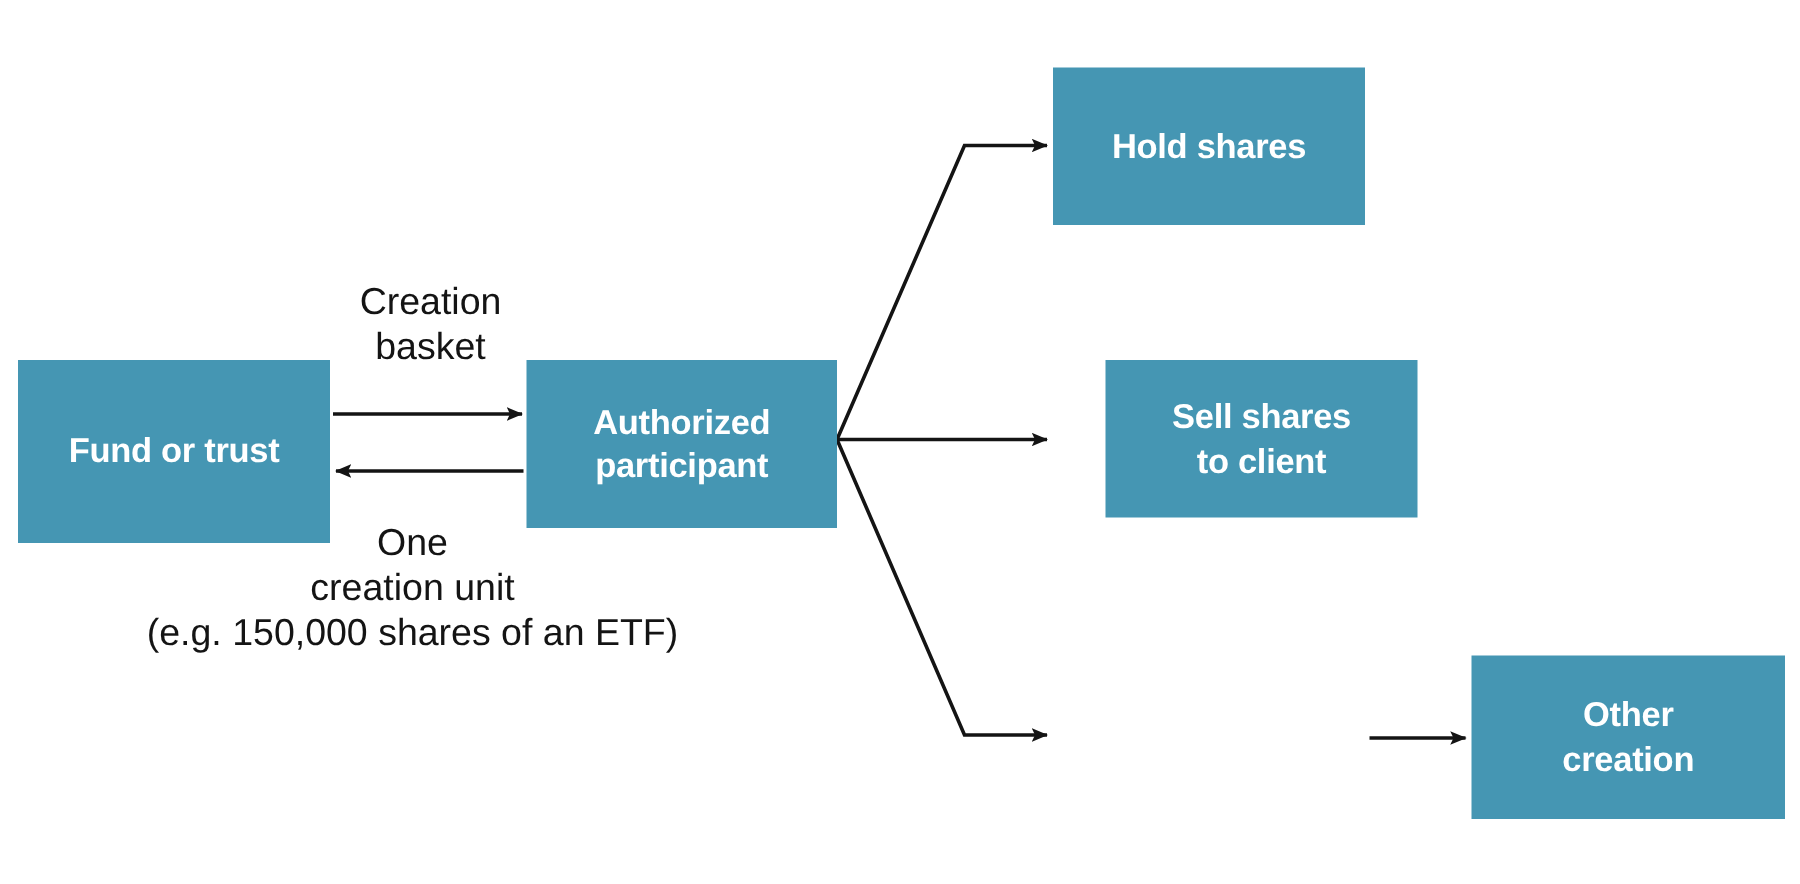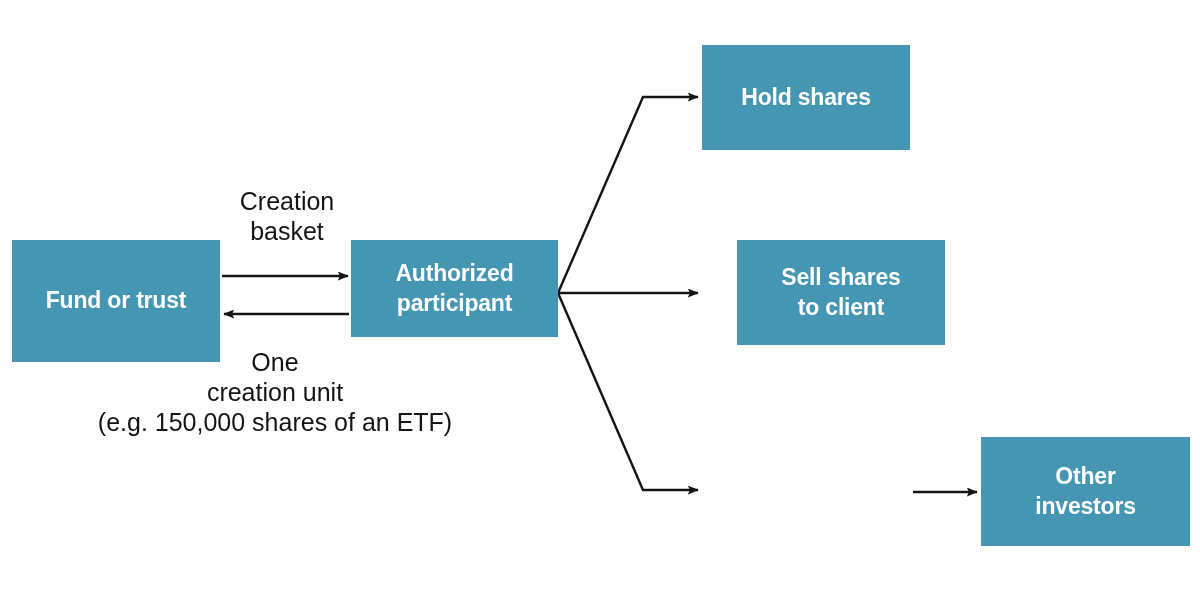--- a/index.html
+++ b/index.html
@@ -87,38 +87,38 @@
 
     <g>
       <line x1="913" y1="492" x2="977" y2="492" stroke="#141414" stroke-width="2.4" marker-end="url(#arrowR)"></line>
     </g>
   </svg>
 
   <div class="node" style="left: 12px; top: 240px; width: 208px; height: 122px; background: rgb(69, 150, 179); color: rgb(255, 255, 255);">
     <span>Fund or trust</span>
   </div>
 
-  <div class="node" style="left: 351px; top: 240px; width: 207px; height: 97px; background: rgb(69, 150, 179); color: rgb(255, 255, 255);">
+  <div class="node" style="left: 351px; top: 240px; width: 207px; height: 112px; background: rgb(69, 150, 179); color: rgb(255, 255, 255);">
     <span>Authorized
 participant</span>
   </div>
 
   <div class="node" style="left: 702px; top: 45px; width: 208px; height: 105px; background: rgb(69, 150, 179); color: rgb(255, 255, 255);">
     <span>Hold shares</span>
   </div>
 
   <div class="node" style="left: 702px; top: 240px; width: 208px; height: 105px; background: rgb(69, 150, 179); color: rgb(255, 255, 255); margin-left: 35px;">
     <span>Sell shares
 to client</span>
   </div>
 
 
   <div class="node" style="left: 981px; top: 437px; width: 209px; height: 109px; background: rgb(69, 150, 179); color: rgb(255, 255, 255);">
     <span>Other
-investors</span>
+creation</span>
   </div>
 
   <div class="edge-label" style="left: 187px; top: 186px; width: 200px; color: rgb(20, 20, 20);">Creation
 basket</div>
 
   <div class="edge-label" style="left: 68px; top: 347px; width: 414px; color: rgb(20, 20, 20);">One
 creation unit
 (e.g. 150,000 shares of an ETF)</div>
 
 </div>

